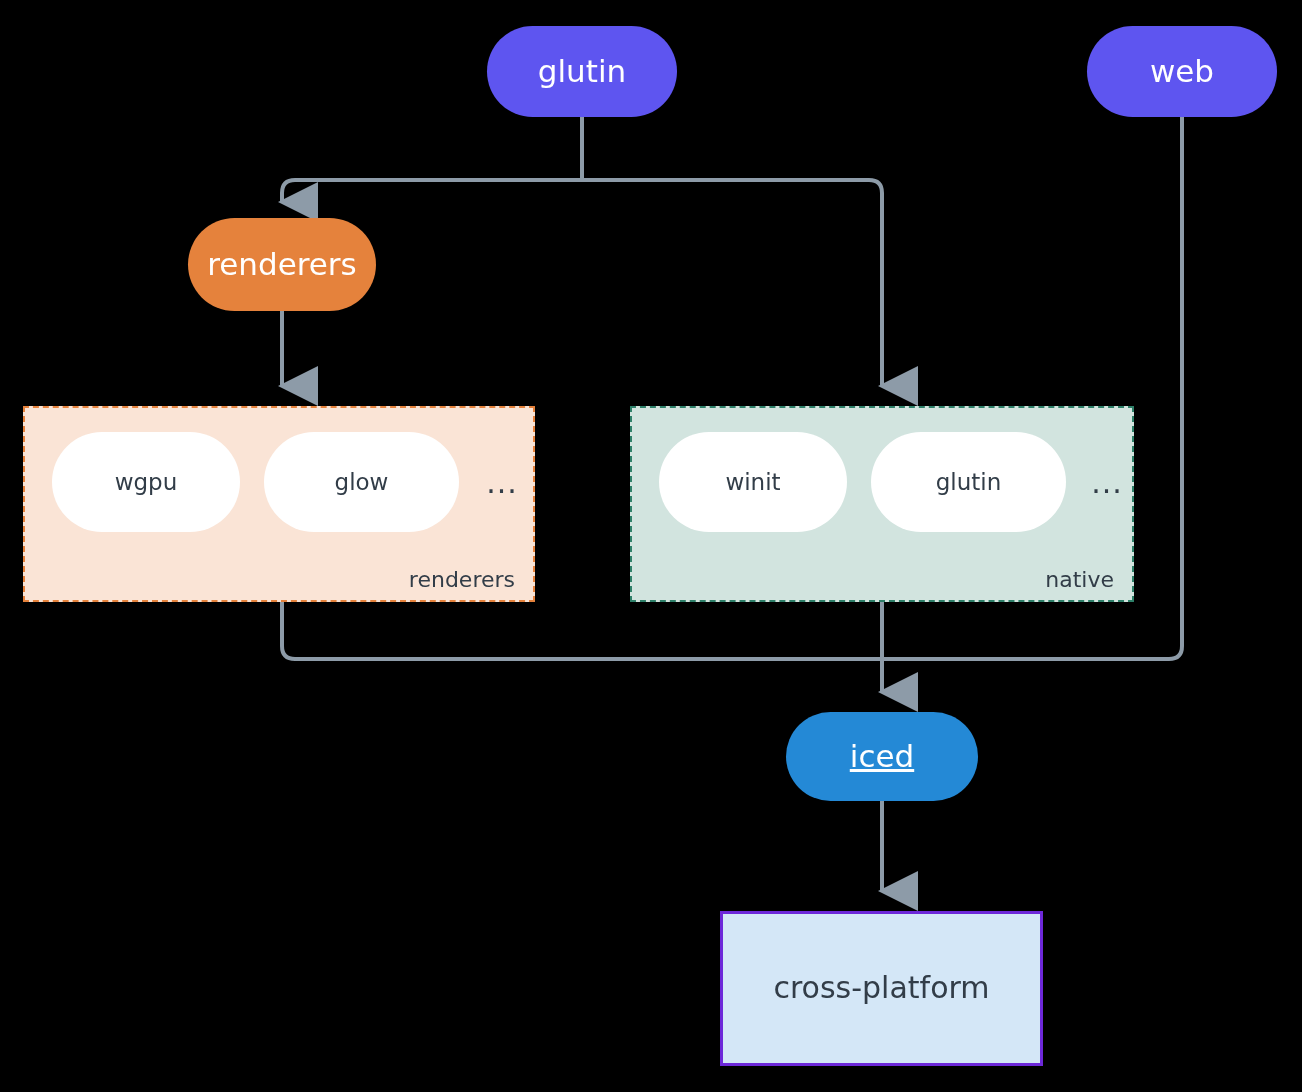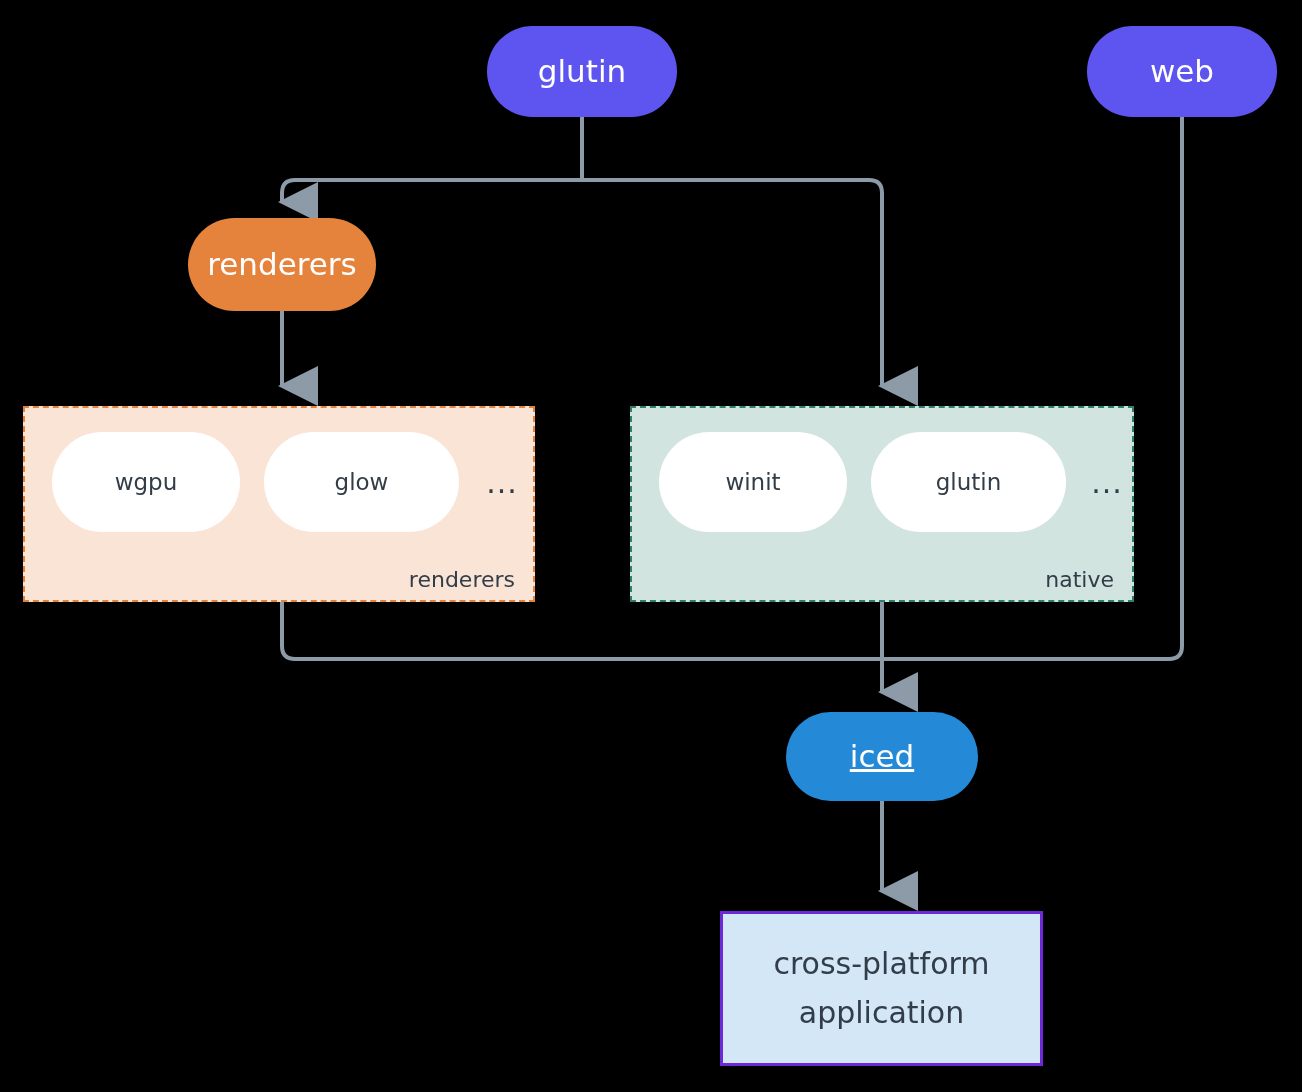--- a/index.html
+++ b/index.html
@@ -182,16 +182,15 @@
     <div class="ellipsis" style="left:452px; top:56px; width:46px; height:36px;">...</div>
     <div class="group-label">native</div>
   </div>
 
   <div class="node pill pill-iced" style="left:786px; top:712px; width:192px; height:89px;">
     <span>iced</span>
   </div>
 
   <div class="app-box" style="left:720px; top:911px; width:323px; height:155px;">
     <span>cross-platform</span>
-    <span>application</span>
   </div>
 
 </div>
 
 </body></html>

